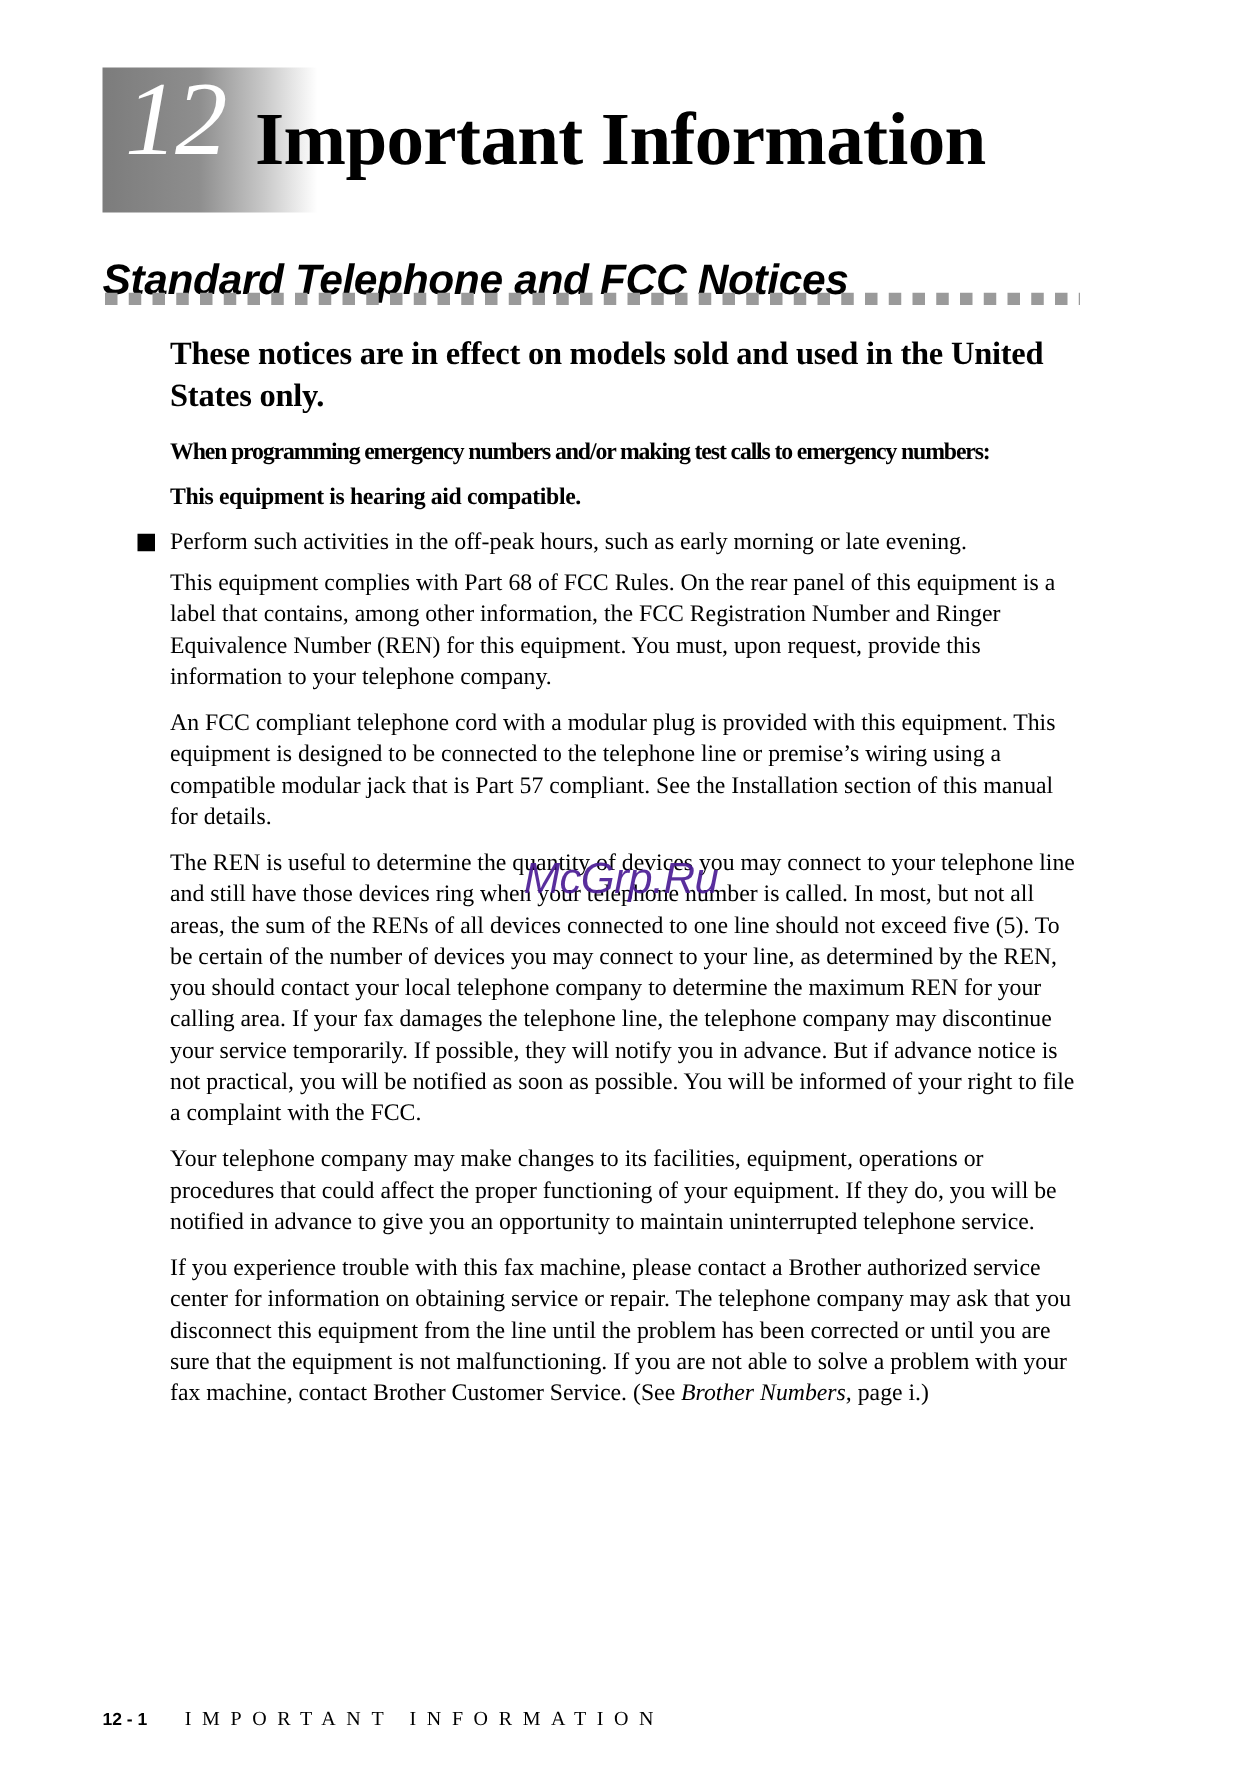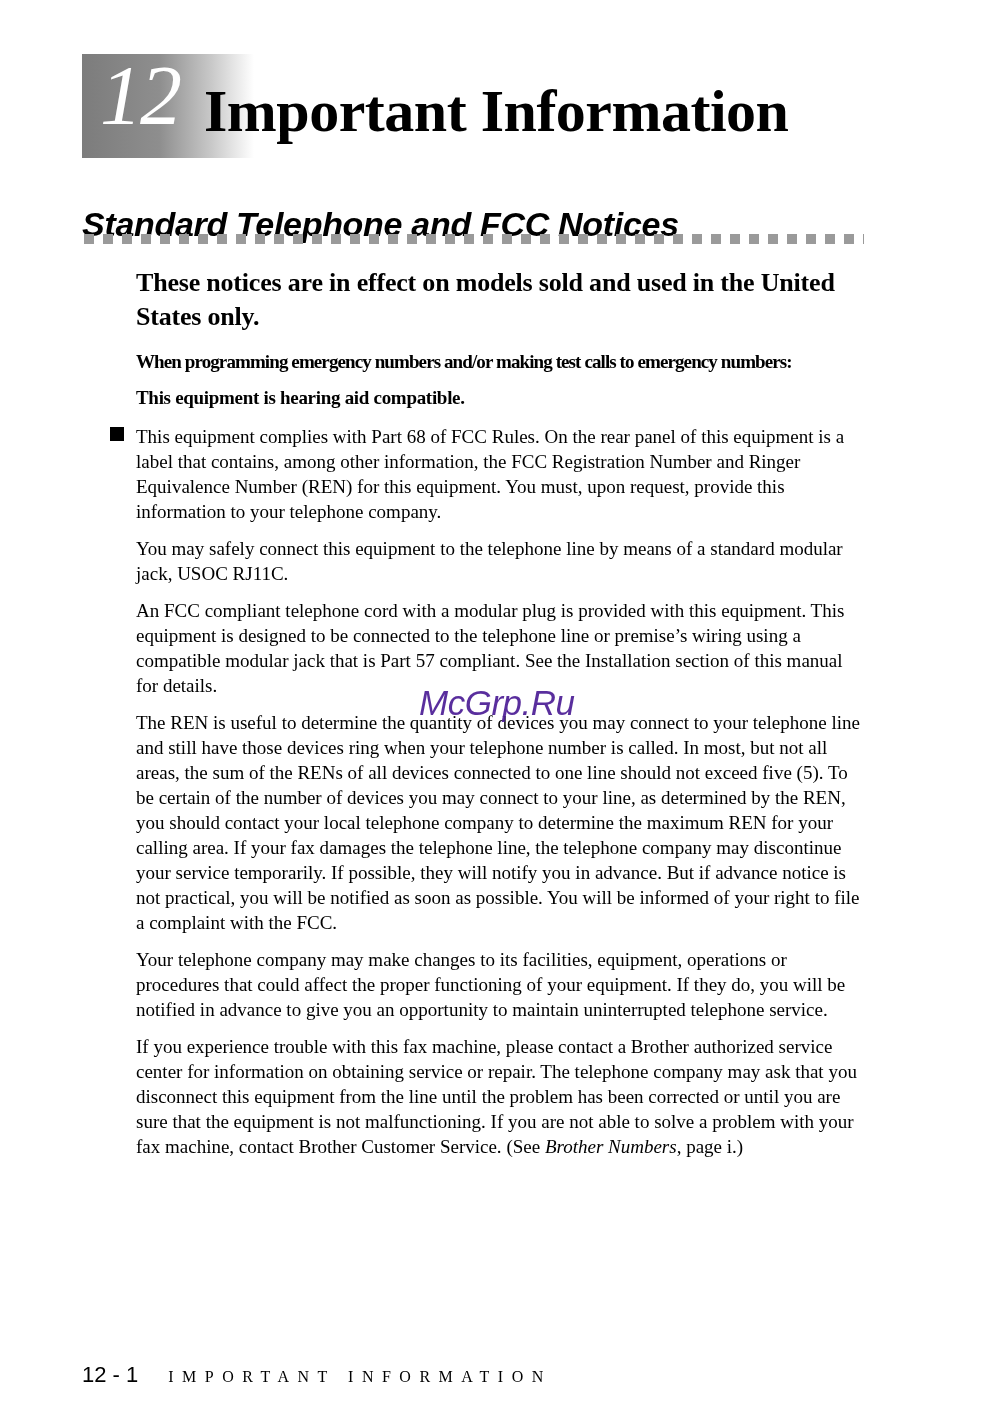--- a/index.html
+++ b/index.html
@@ -22,21 +22,21 @@
       left: 82px;
       top: 54px;
       height: 88px;
       width: 720px;
     }
     .chapter-box {
       position: absolute;
       left: 0;
       top: 0;
       width: 172px;
-      height: 104px;
+      height: 116px;
       background: linear-gradient(to right, #7c7c7c 0%, #8e8e8e 45%, #c8c8c8 75%, #ffffff 100%);
     }
     .chapter-number {
       position: absolute;
       left: 18px;
       top: -6px;
       font-family: "Liberation Serif", "DejaVu Serif", serif;
       font-style: italic;
       font-size: 84px;
       line-height: 96px;
@@ -155,22 +155,22 @@
     
     .footer {
       position: absolute;
       left: 82px;
       top: 1364px;
       display: flex;
       align-items: baseline;
     }
     .page-number {
       font-family: "Liberation Sans", "DejaVu Sans", sans-serif;
-      font-weight: normal;
-      font-size: 22px;
+      font-weight: bold;
+      font-size: 14px;
       line-height: 22px;
       white-space: pre;
     }
     .running-title {
       margin-left: 30px;
       font-family: "Liberation Serif", "DejaVu Serif", serif;
       font-size: 16px;
       letter-spacing: 8.5px;
       white-space: pre;
     }
@@ -232,25 +232,25 @@
   </div>
 
 <main class="content">
   <p class="lead">These notices are in effect on models sold and used in the United States only.</p>
   <p class="bold-line condensed">When programming emergency numbers and/or making test calls to emergency numbers:</p>
   <p class="bold-line">This equipment is hearing aid compatible.</p>
 
   <ul class="bullets">
     <li>
       <span class="bullet-square"></span>
+      <span>Perform such activities in the off-peak hours, such as early morning or late evening.</span>
     </li>
   </ul>
 
   <p class="para">This equipment complies with Part 68 of FCC Rules. On the rear panel of this equipment is a label that contains, among other information, the FCC Registration Number and Ringer Equivalence Number (REN) for this equipment. You must, upon request, provide this information to your telephone company.</p>
-  <p class="para">You may safely connect this equipment to the telephone line by means of a standard modular jack, USOC RJ11C.</p>
   <p class="para">An FCC compliant telephone cord with a modular plug is provided with this equipment. This equipment is designed to be connected to the telephone line or premise’s wiring using a compatible modular jack that is Part 57 compliant. See the Installation section of this manual for details.</p>
   <p class="para">The REN is useful to determine the quantity of devices you may connect to your telephone line and still have those devices ring when your telephone number is called. In most, but not all areas, the sum of the RENs of all devices connected to one line should not exceed five (5). To be certain of the number of devices you may connect to your line, as determined by the REN, you should contact your local telephone company to determine the maximum REN for your calling area. If your fax damages the telephone line, the telephone company may discontinue your service temporarily. If possible, they will notify you in advance. But if advance notice is not practical, you will be notified as soon as possible. You will be informed of your right to file a complaint with the FCC.</p>
   <p class="para">Your telephone company may make changes to its facilities, equipment, operations or procedures that could affect the proper functioning of your equipment. If they do, you will be notified in advance to give you an opportunity to maintain uninterrupted telephone service.</p>
   <p class="para">
     <span>If you experience trouble with this fax machine, please contact a Brother authorized service center for information on obtaining service or repair. The telephone company may ask that you disconnect this equipment from the line until the problem has been corrected or until you are sure that the equipment is not malfunctioning. If you are not able to solve a problem with your fax machine, contact Brother Customer Service.</span>
     <span>(See </span><em>Brother Numbers</em><span>, page i.)</span>
   </p>
 </main>
 
 <div class="watermark">McGrp.Ru</div>

